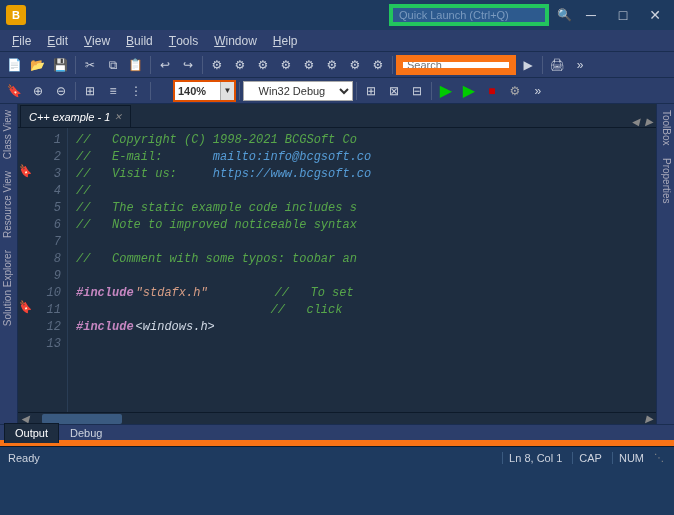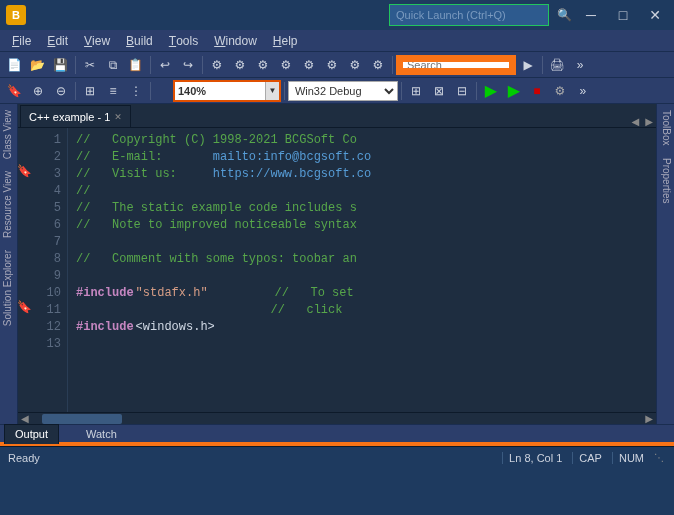--- a/index.html
+++ b/index.html
@@ -43,21 +43,21 @@
       cursor: pointer;
     }
 
     
     .quick-launch-area {
       display: flex; align-items: center; gap: 4px;
       margin-left: auto;
     }
     .quick-launch-box {
       background: #2d5a8e;
-      border: 1px solid #22c55e;
+      border: 4px solid #22c55e;
       color: #cdd3de;
       font-size: 11px;
       padding: 2px 6px;
       width: 160px;
       height: 22px;
       display: flex; align-items: center;
     }
 
     
     #menu-bar {
@@ -111,21 +111,20 @@
       font-size: 11px;
       color: #333;
     }
 
     
     .zoom-box-wrapper {
       display: flex; align-items: center;
       border: 2px solid #e05000;
       background: #fff;
       height: 22px;
-      gap: 45px;
     }
     .zoom-box {
       background: #fff;
       border: none;
       outline: none;
       height: 18px;
       width: 45px;
       padding: 0 3px;
       font-size: 11px;
       color: #333;
@@ -142,20 +141,21 @@
 
     
     .config-select {
       background: #fff;
       border: 1px solid #aaa;
       height: 20px;
       font-size: 11px;
       color: #333;
       padding: 0 2px;
       width: 110px;
+      text-align: center;
     }
 
     
     .play-btn-green {
       color: #00cc00;
       font-size: 16px;
     }
 
     
     #main-area {
@@ -185,20 +185,21 @@
       white-space: nowrap;
     }
 
     
     #editor-area {
       flex: 1;
       background: #1e2d40;
       display: flex;
       flex-direction: column;
       overflow: hidden;
+      font-style: italic;
     }
 
     
     #editor-tabs {
       background: #1e2d40;
       display: flex;
       align-items: flex-end;
       height: 24px;
       border-bottom: 1px solid #0d1a2a;
       padding-left: 2px;
@@ -308,22 +309,21 @@
     .scroll-arrow { color: #888; font-size: 10px; padding: 0 3px; cursor: pointer; }
 
     
     #bottom-tabs {
       background: #2c3e6b;
       height: 22px;
       display: flex;
       align-items: center;
       padding: 6px 4px;
       border-top: 1px solid #1a2d50;
-      border-bottom: 4px solid #f97316;
-      gap: 16px;
+      border-bottom: 6px solid #f97316;
     }
     .bot-tab {
       padding: 2px 10px;
       font-size: 11px;
       color: #cdd3de;
       cursor: pointer;
       height: 20px;
       display: flex; align-items: center;
       border: 1px solid transparent;
     }
@@ -560,21 +560,21 @@
     <div class="right-tab">Properties</div>
   </div>
 
 </div>
 
 <div id="bottom-tabs">
   <div class="bot-tab active">
     <span>Output</span>
   </div>
   <div class="bot-tab">
-    <span>Watch</span>
+    <span>Debug</span>
   </div>
 </div>
 
 <div id="status-bar">
   <span class="status-ready">Ready</span>
   <span class="status-item">Ln 8, Col 1</span>
   <span class="status-item">CAP</span>
   <span class="status-item">NUM</span>
   <span class="resize-grip">⋱</span>
 </div>

